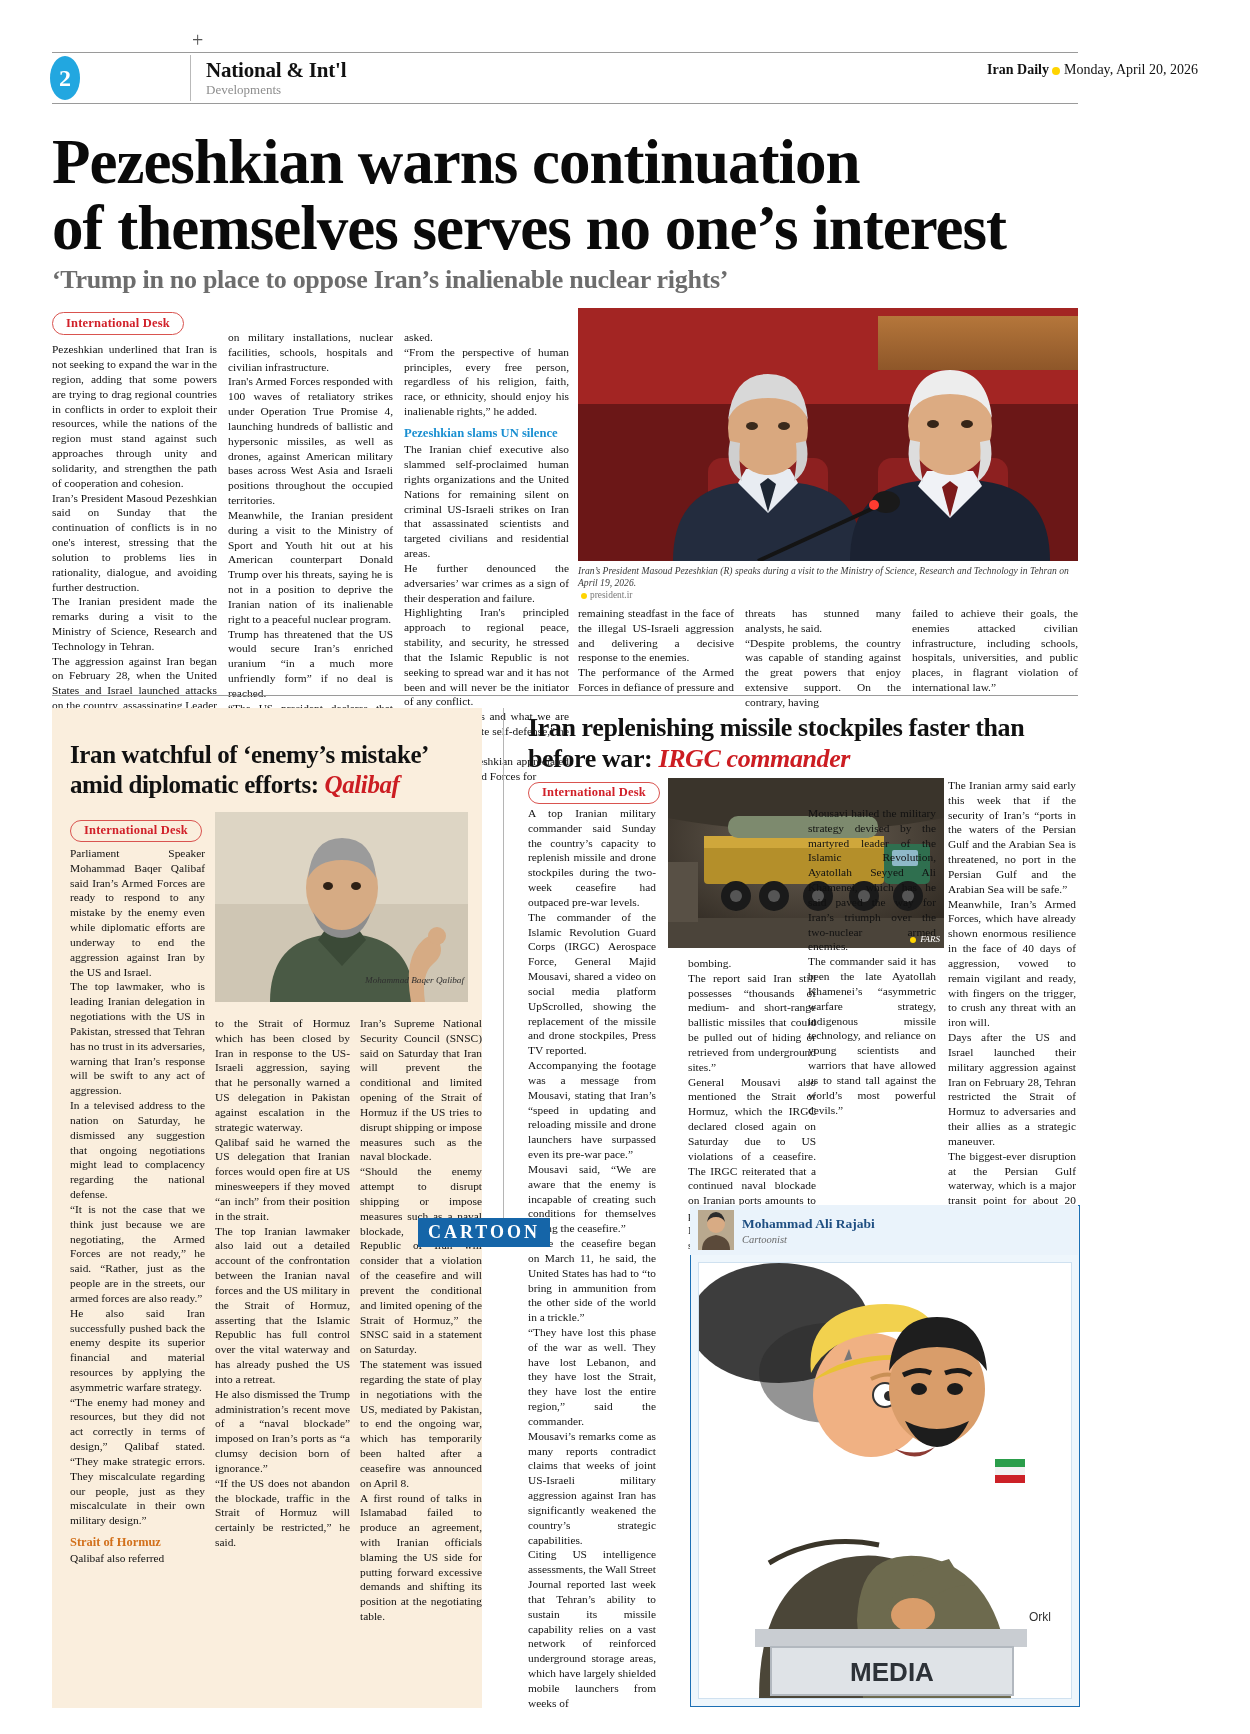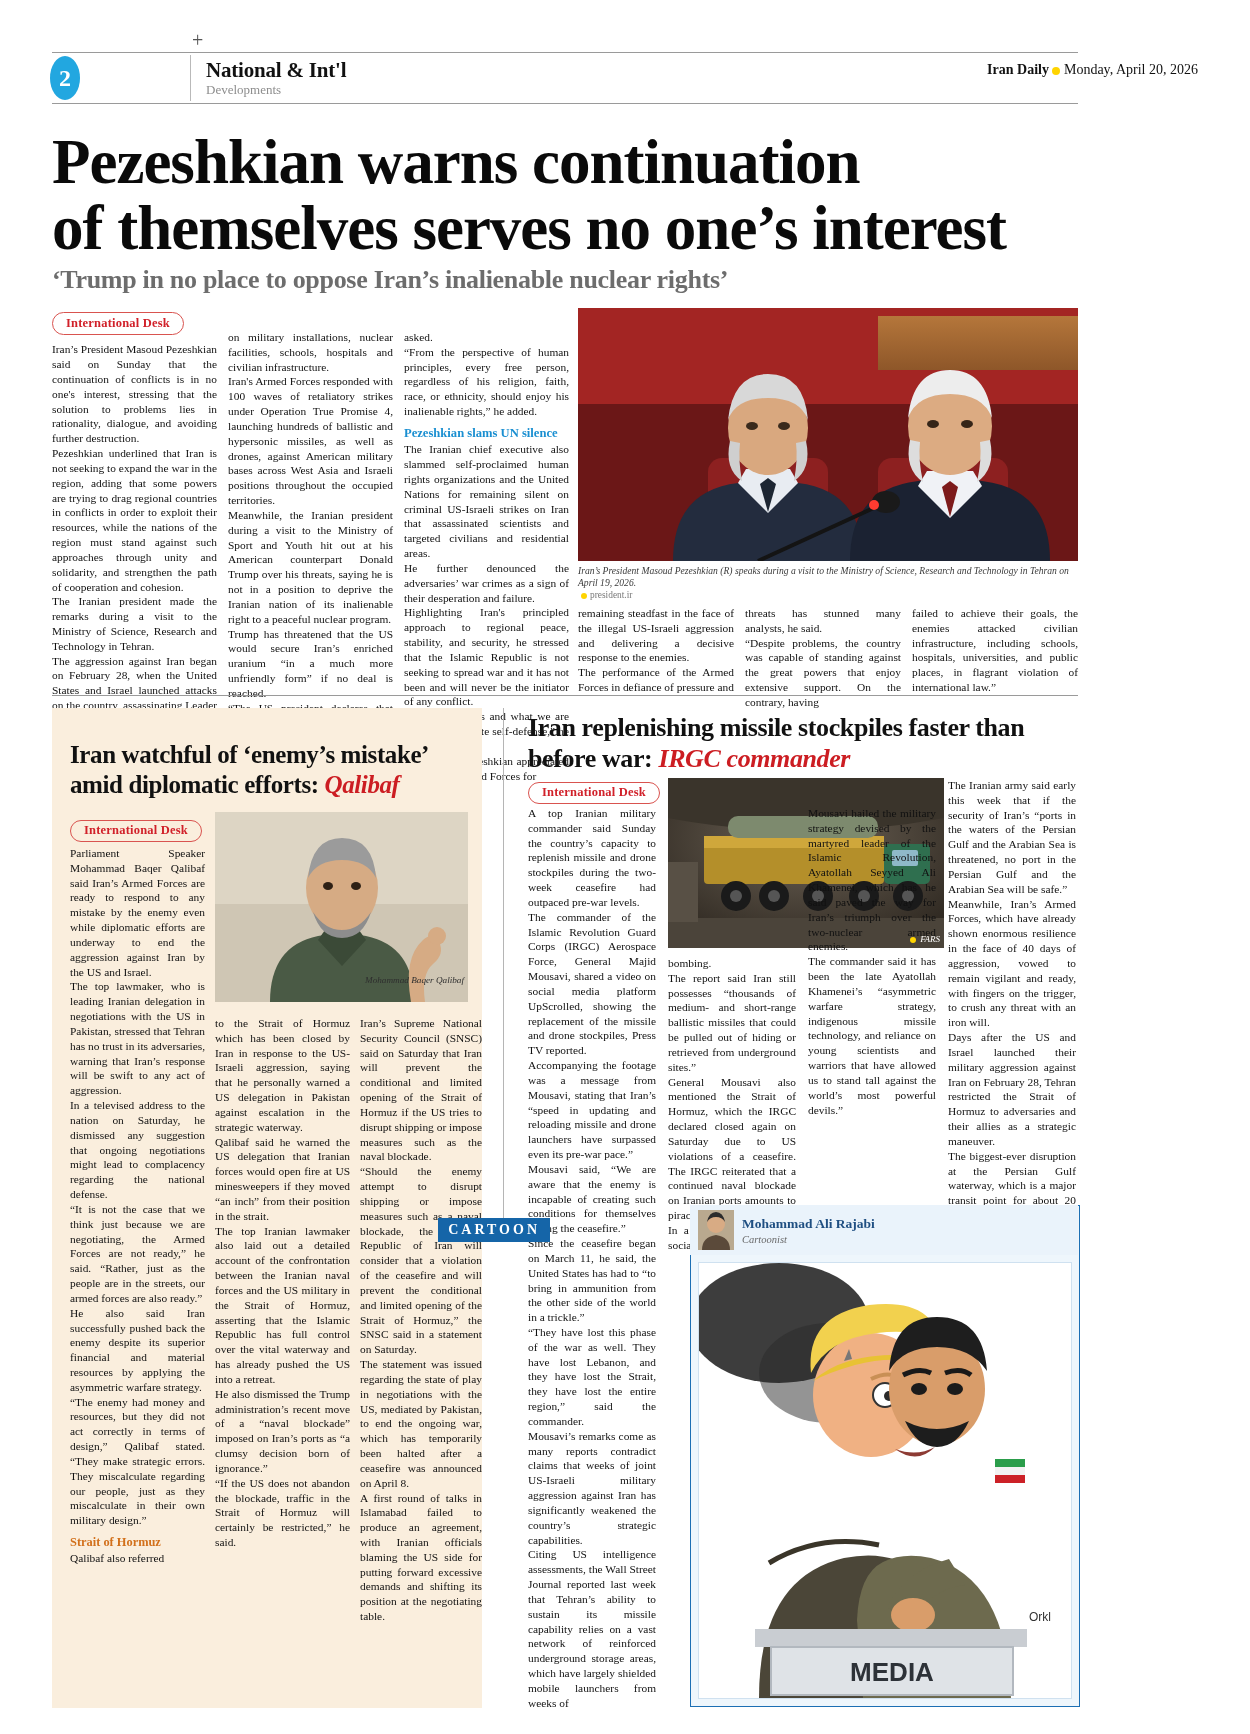--- a/index.html
+++ b/index.html
@@ -75,33 +75,33 @@
   .vrule{position:absolute;left:503px;top:708px;width:1px;height:510px;background:#b5b5b5;}
   .hl3{position:absolute;left:528px;top:712px;width:548px;font-weight:bold;font-size:26px;
        line-height:1.2;letter-spacing:-0.4px;}
   .hl3 .red-it{color:#cc1d22;font-style:italic;}
   .desk3{position:absolute;left:528px;top:782px;}
   .rphoto{position:absolute;left:668px;top:778px;width:276px;height:170px;overflow:hidden;}
   .rcredit{position:absolute;left:668px;top:934px;width:272px;text-align:right;font-size:9px;
            font-style:italic;color:#fff;}
   .rcredit .dot-yellow{width:6px;height:6px;}
   .rc1{left:528px;top:806px;width:128px;}
-  .rc2{left:668px;top:956px;width:128px;}
+  .rc2{left:688px;top:956px;width:128px;}
   .rc3{left:808px;top:806px;width:128px;}
   .rc4{left:948px;top:778px;width:128px;}
 
   
   .cartoon-box{position:absolute;left:690px;top:1205px;width:388px;height:500px;
                border:1px solid #1c6fb4;background:#eef6fc;}
   .cart-head{position:absolute;left:690px;top:1205px;width:388px;height:50px;background:#eaf3fb;}
   .cart-avatar{position:absolute;left:698px;top:1210px;width:36px;height:40px;overflow:hidden;}
   .cart-name{position:absolute;left:742px;top:1216px;font-weight:bold;font-size:13.5px;color:#1f4f82;}
   .cart-role{position:absolute;left:742px;top:1234px;font-size:10.5px;font-style:italic;color:#6a6a6a;}
   .cart-label{position:absolute;right:700px;top:1218px;background:#1565a8;color:#fff;
-              font-weight:bold;font-size:14px;letter-spacing:3px;padding:4px 10px;}
+              font-weight:bold;font-size:18px;letter-spacing:3px;padding:4px 10px;}
   .cart-art{position:absolute;left:698px;top:1262px;width:372px;height:435px;background:#fff;
             border:1px solid #cfe1f0;overflow:hidden;}
 </style>
 </head>
 <body>
 
 <div class="page">
 
   <div class="cropmark" style="left:192px;top:30px;">+</div>
 
@@ -119,22 +119,22 @@
 
   <div class="hl-wrap">
     <div class="headline">Pezeshkian warns continuation</div>
     <div class="headline">of themselves serves no one’s interest</div>
     <div class="subhead">‘Trump in no place to oppose Iran’s inalienable nuclear rights’</div>
   </div>
 
   <div class="col a1c1">
     <div style="margin-bottom:7px;"><span class="desk-pill">International Desk</span></div>
     <div class="para">
+        <p>Pezeshkian underlined that Iran is not seeking to expand the war in the region, adding that some powers are trying to drag regional countries in conflicts in order to exploit their resources, while the nations of the region must stand against such approaches through unity and solidarity, and strengthen the path of cooperation and cohesion.</p>
         <p>Iran’s President Masoud Pezeshkian said on Sunday that the continuation of conflicts is in no one's interest, stressing that the solution to problems lies in rationality, dialogue, and avoiding further destruction.</p>
-        <p>Pezeshkian underlined that Iran is not seeking to expand the war in the region, adding that some powers are trying to drag regional countries in conflicts in order to exploit their resources, while the nations of the region must stand against such approaches through unity and solidarity, and strengthen the path of cooperation and cohesion.</p>
         <p>The Iranian president made the remarks during a visit to the Ministry of Science, Research and Technology in Tehran.</p>
         <p>The aggression against Iran began on February 28, when the United States and Israel launched attacks on the country, assassinating Leader of the Islamic Revolution Ayatollah Seyyed Ali Khamenei.</p>
         <p>The aggression also included strikes</p>
       </div>
   </div>
 
   <div class="col a1c2">
     <div class="para">
         <p>on military installations, nuclear facilities, schools, hospitals and civilian infrastructure.</p>
         <p>Iran's Armed Forces responded with 100 waves of retaliatory strikes under Operation True Promise 4, launching hundreds of ballistic and hypersonic missiles, as well as drones, against American military bases across West Asia and Israeli positions throughout the occupied territories.</p>

